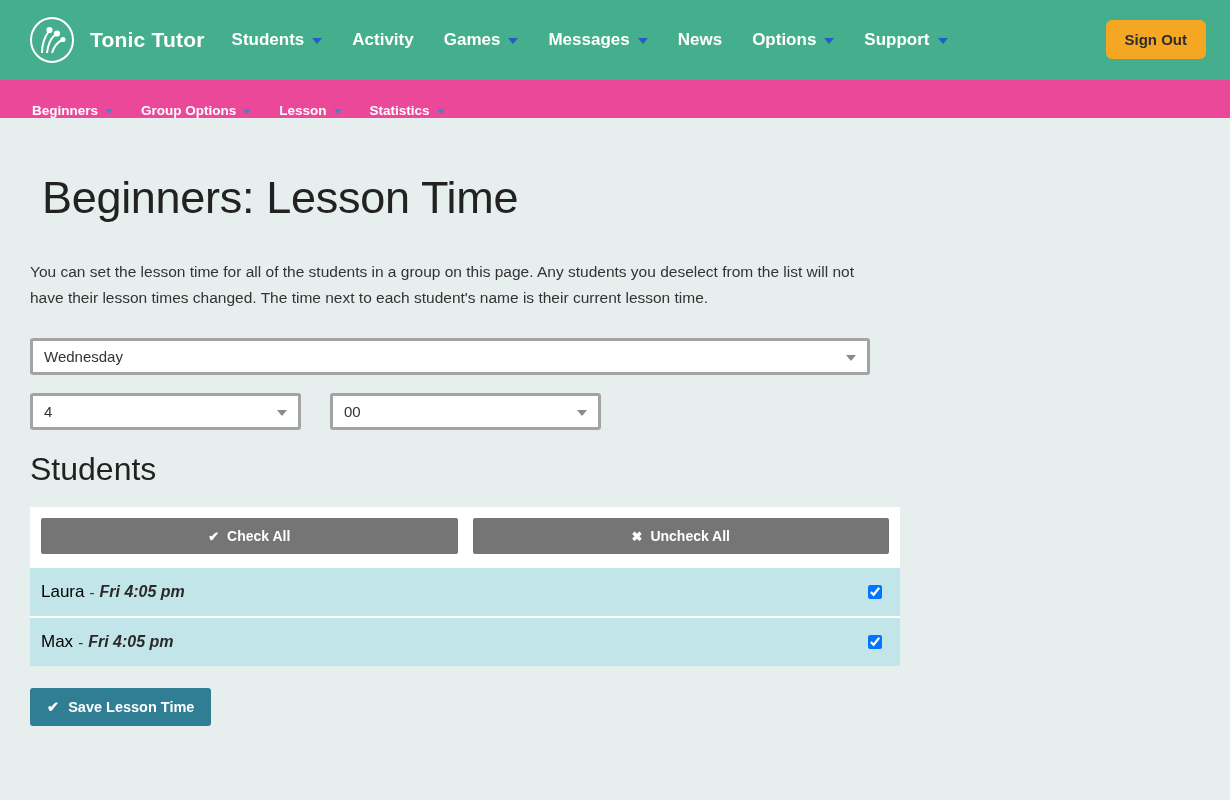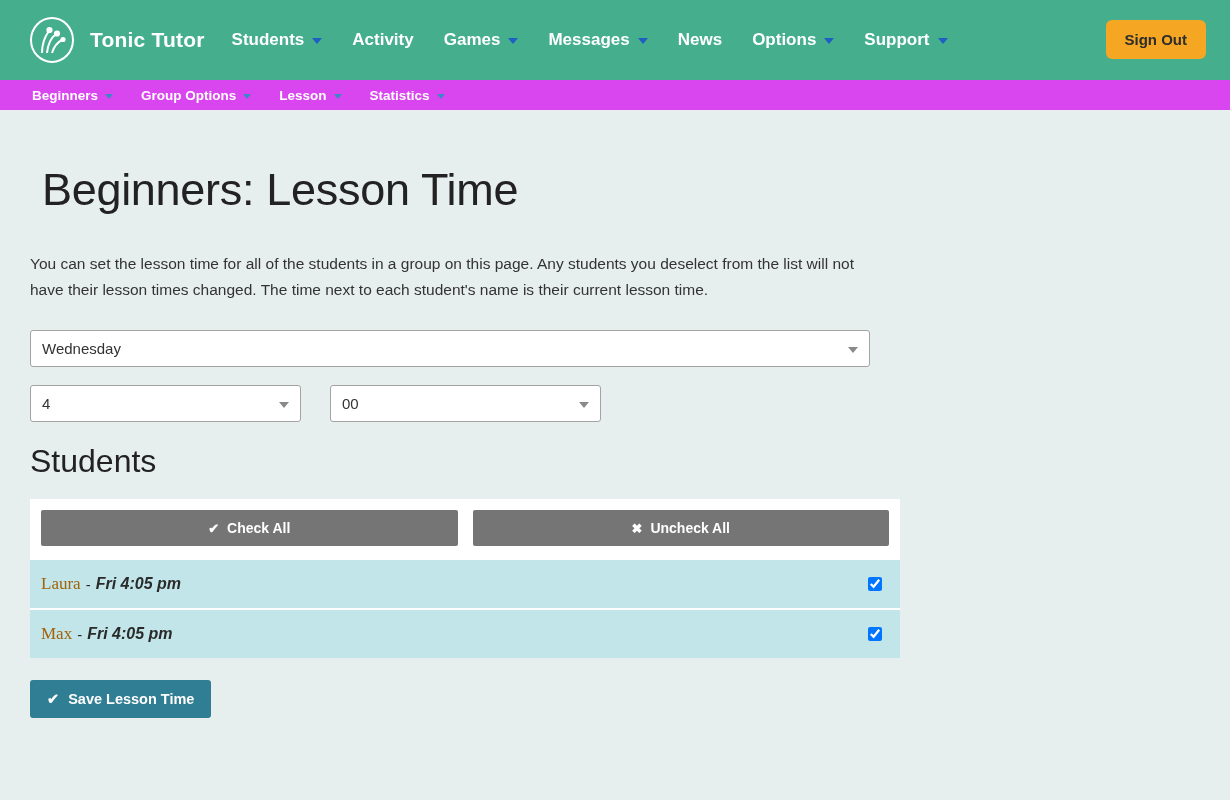--- a/index.html
+++ b/index.html
@@ -69,24 +69,24 @@
     font-family: "Liberation Sans", sans-serif;
     font-size: 15px;
     font-weight: bold;
     padding: 11px 19px;
     border-radius: 6px;
     cursor: pointer;
   }
 
   
   .subbar {
-    height: 30px;
-    background: #d946ef;
-    display: flex;
-    align-items: center;
+    height: 38px;
+    background: #ec4899;
+    display: flex;
+    align-items: flex-end;
     padding: 0 18px;
   }
   .subitem {
     display: flex;
     align-items: center;
     color: #ffffff;
     font-size: 13.5px;
     font-weight: bold;
     padding: 0 14px;
     white-space: nowrap;
@@ -117,21 +117,21 @@
     line-height: 26px;
     color: #333333;
     margin: 35px 0 0 0;
     max-width: 870px;
   }
 
   
   .sel {
     position: relative;
     background: #ffffff;
-    border: 1px solid #a3a3a3;
+    border: 3px solid #a3a3a3;
     border-radius: 3px;
     height: 37px;
     display: flex;
     align-items: center;
     padding: 0 28px 0 11px;
     font-size: 15px;
     color: #333333;
     cursor: pointer;
     user-select: none;
   }
@@ -194,23 +194,22 @@
     background: #c2e5ea;
     border-top: 2px solid #ffffff;
     height: 50px;
     display: flex;
     align-items: center;
     padding: 0 18px 0 11px;
     cursor: pointer;
   }
   .sname {
     font-size: 17px;
-    color: #a16207;
-    white-space: nowrap;
-    font-family: Liberation Serif, serif;
+    color: #000000;
+    white-space: nowrap;
   }
   .sdash {
     font-size: 15px;
     color: #2a2a2a;
     margin: 0 5px;
   }
   .stime {
     font-size: 16px;
     font-style: italic;
     font-weight: bold;

